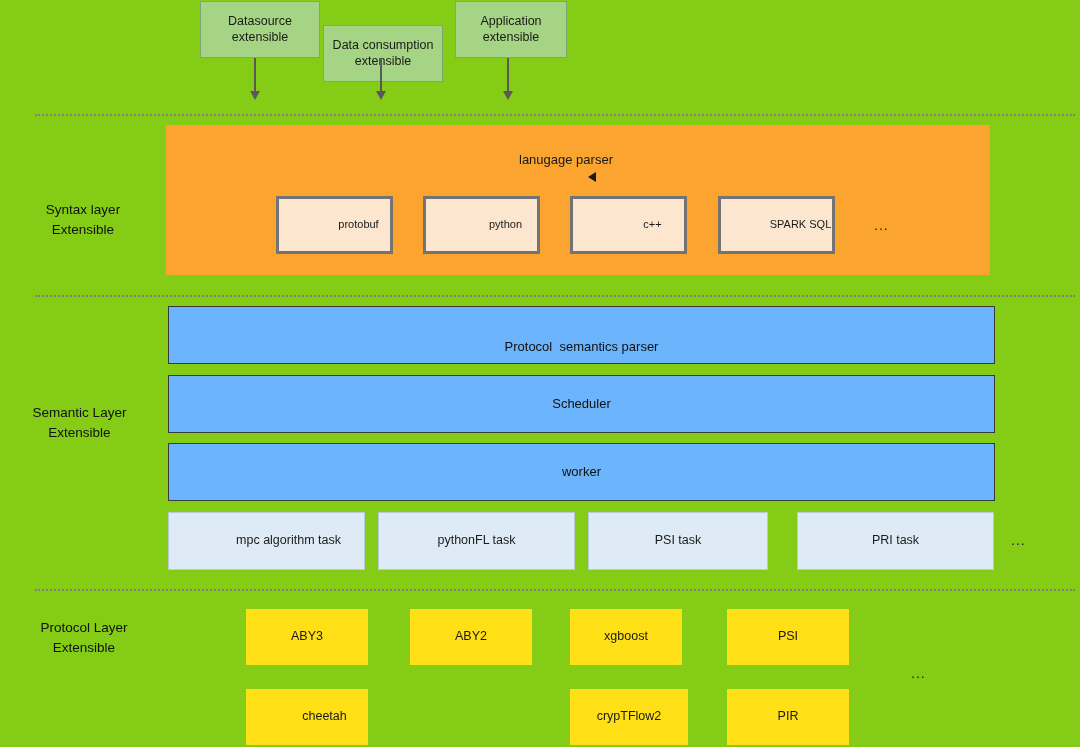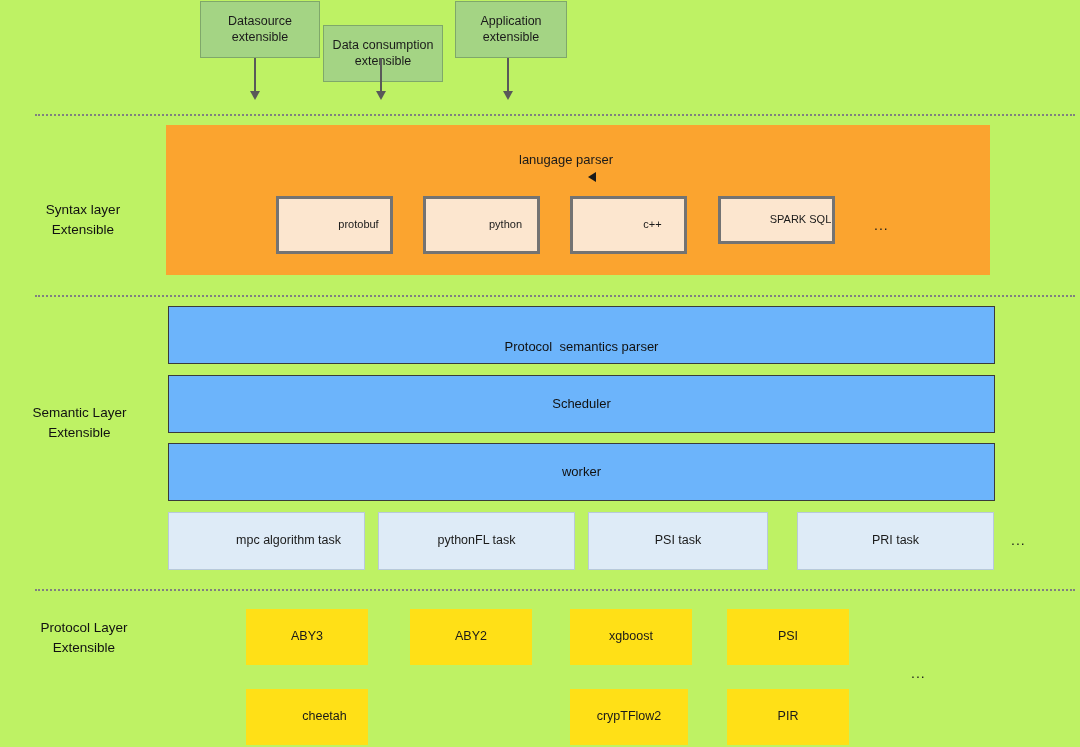--- a/index.html
+++ b/index.html
@@ -8,21 +8,21 @@
     background: #ffffff;
   }
   body {
     font-family: "Liberation Sans", sans-serif;
     color: #000000;
   }
   #canvas {
     position: relative;
     width: 1080px;
     height: 747px;
-    background: #bef264;
+    background: #84cc16;
     overflow: hidden;
   }
   .box {
     position: absolute;
     box-sizing: border-box;
     display: flex;
     align-items: center;
     justify-content: center;
     text-align: center;
     line-height: 1.25;
@@ -157,21 +157,21 @@
 
   <div class="box cream-box" style="left:276px; top:196px; width:117px; height:58px;">
     <span>protobuf</span>
   </div>
   <div class="box cream-box" style="left:423px; top:196px; width:117px; height:58px;">
     <span>python</span>
   </div>
   <div class="box cream-box" style="left:570px; top:196px; width:117px; height:58px;">
     <span>c++</span>
   </div>
-  <div class="box cream-box" style="left:718px; top:196px; width:117px; height:48px;">
+  <div class="box cream-box" style="left:718px; top:196px; width:117px; height:58px;">
     <span>SPARK SQL</span>
   </div>
   <div class="ellipsis" style="left:874px; top:217px;">...</div>
 
   <div class="divider" style="left:35px; top:295px; width:1040px;"></div>
 
   <div class="layer-label" style="left:2px; top:403px; width:155px;">Semantic Layer
 Extensible</div>
 
   <div class="box blue-bar" style="left:168px; top:306px; width:827px; height:58px;">
@@ -202,21 +202,21 @@
 
   <div class="layer-label" style="left:8px; top:618px; width:152px;">Protocol Layer
 Extensible</div>
 
   <div class="box yellow-box" style="left:246px; top:609px; width:122px; height:56px;">
     <span>ABY3</span>
   </div>
   <div class="box yellow-box" style="left:410px; top:609px; width:122px; height:56px;">
     <span>ABY2</span>
   </div>
-  <div class="box yellow-box" style="left:570px; top:609px; width:122px; height:56px;">
+  <div class="box yellow-box" style="left:570px; top:609px; width:112px; height:56px;">
     <span>xgboost</span>
   </div>
   <div class="box yellow-box" style="left:727px; top:609px; width:122px; height:56px;">
     <span>PSI</span>
   </div>
 
   <div class="box yellow-box" style="left:246px; top:689px; width:122px; height:56px;padding-left:35px;">
     <span>cheetah</span>
   </div>
   <div class="box yellow-box" style="left:570px; top:689px; width:118px; height:56px;">

